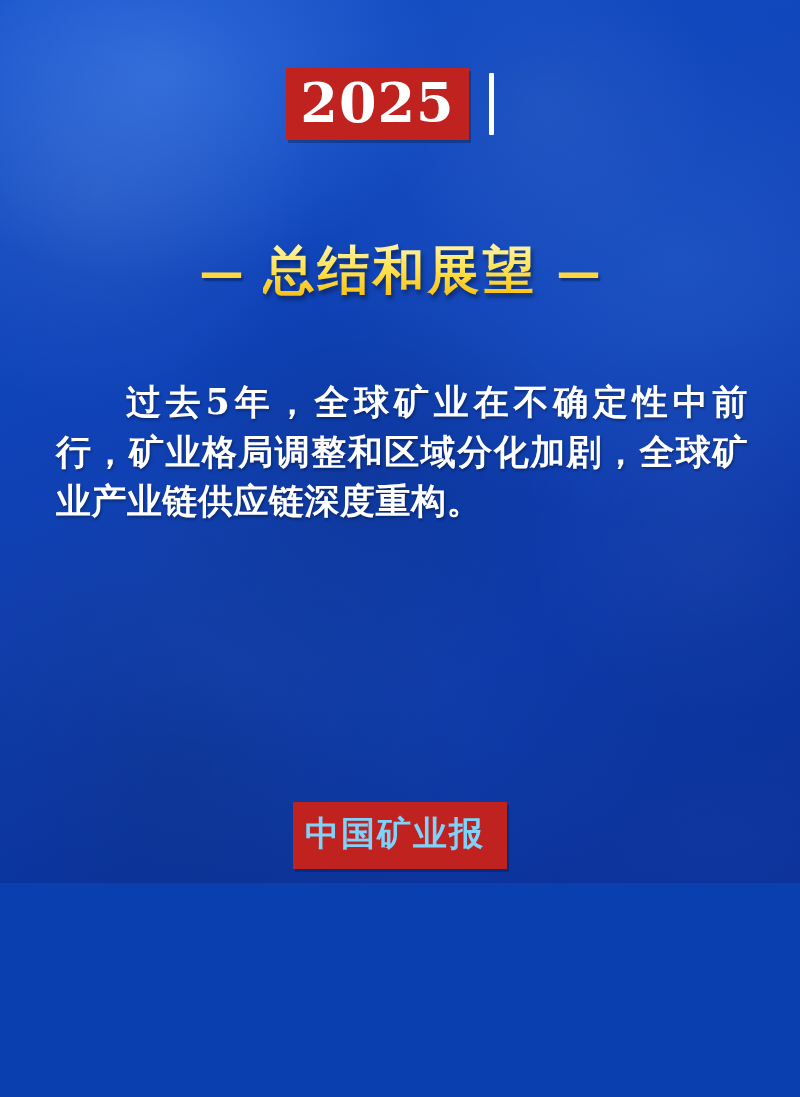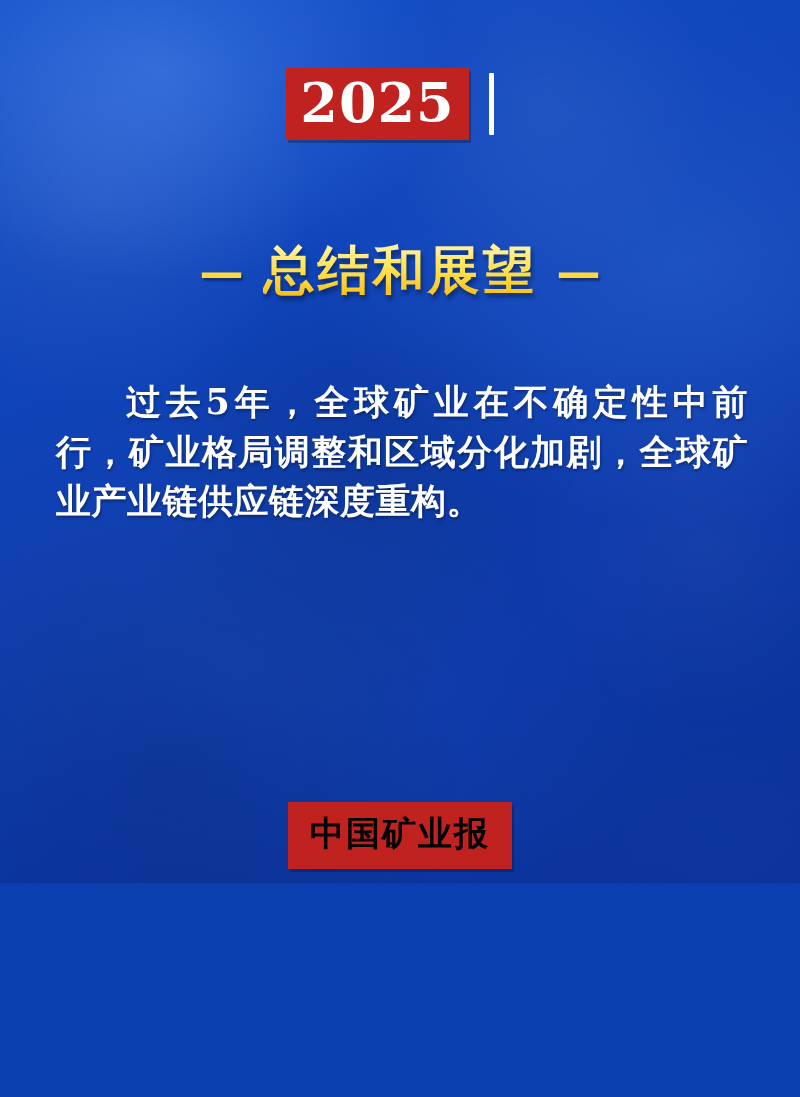--- a/index.html
+++ b/index.html
@@ -139,26 +139,26 @@
     bottom: 0;
     left: 0;
     width: 800px;
     height: 96px;
     display: flex;
     align-items: center;
     justify-content: center;
   }
   .logo-box {
     background: #c0231f;
-    color: #000000;
+    color: #7dd3fc;
     font-family: Liberation Sans, sans-serif;
     font-weight: bold;
     font-size: 34px;
     letter-spacing: 2px;
-    padding: 9px 22px 12px 22px;
+    padding: 9px 22px 12px 12px;
     box-shadow: 2px 3px 0 rgba(0,0,0,0.22);
   }
 </style>
 </head>
 <body>
 
 <div class="poster">
   <div class="texture"></div>
 
   <div class="header">

